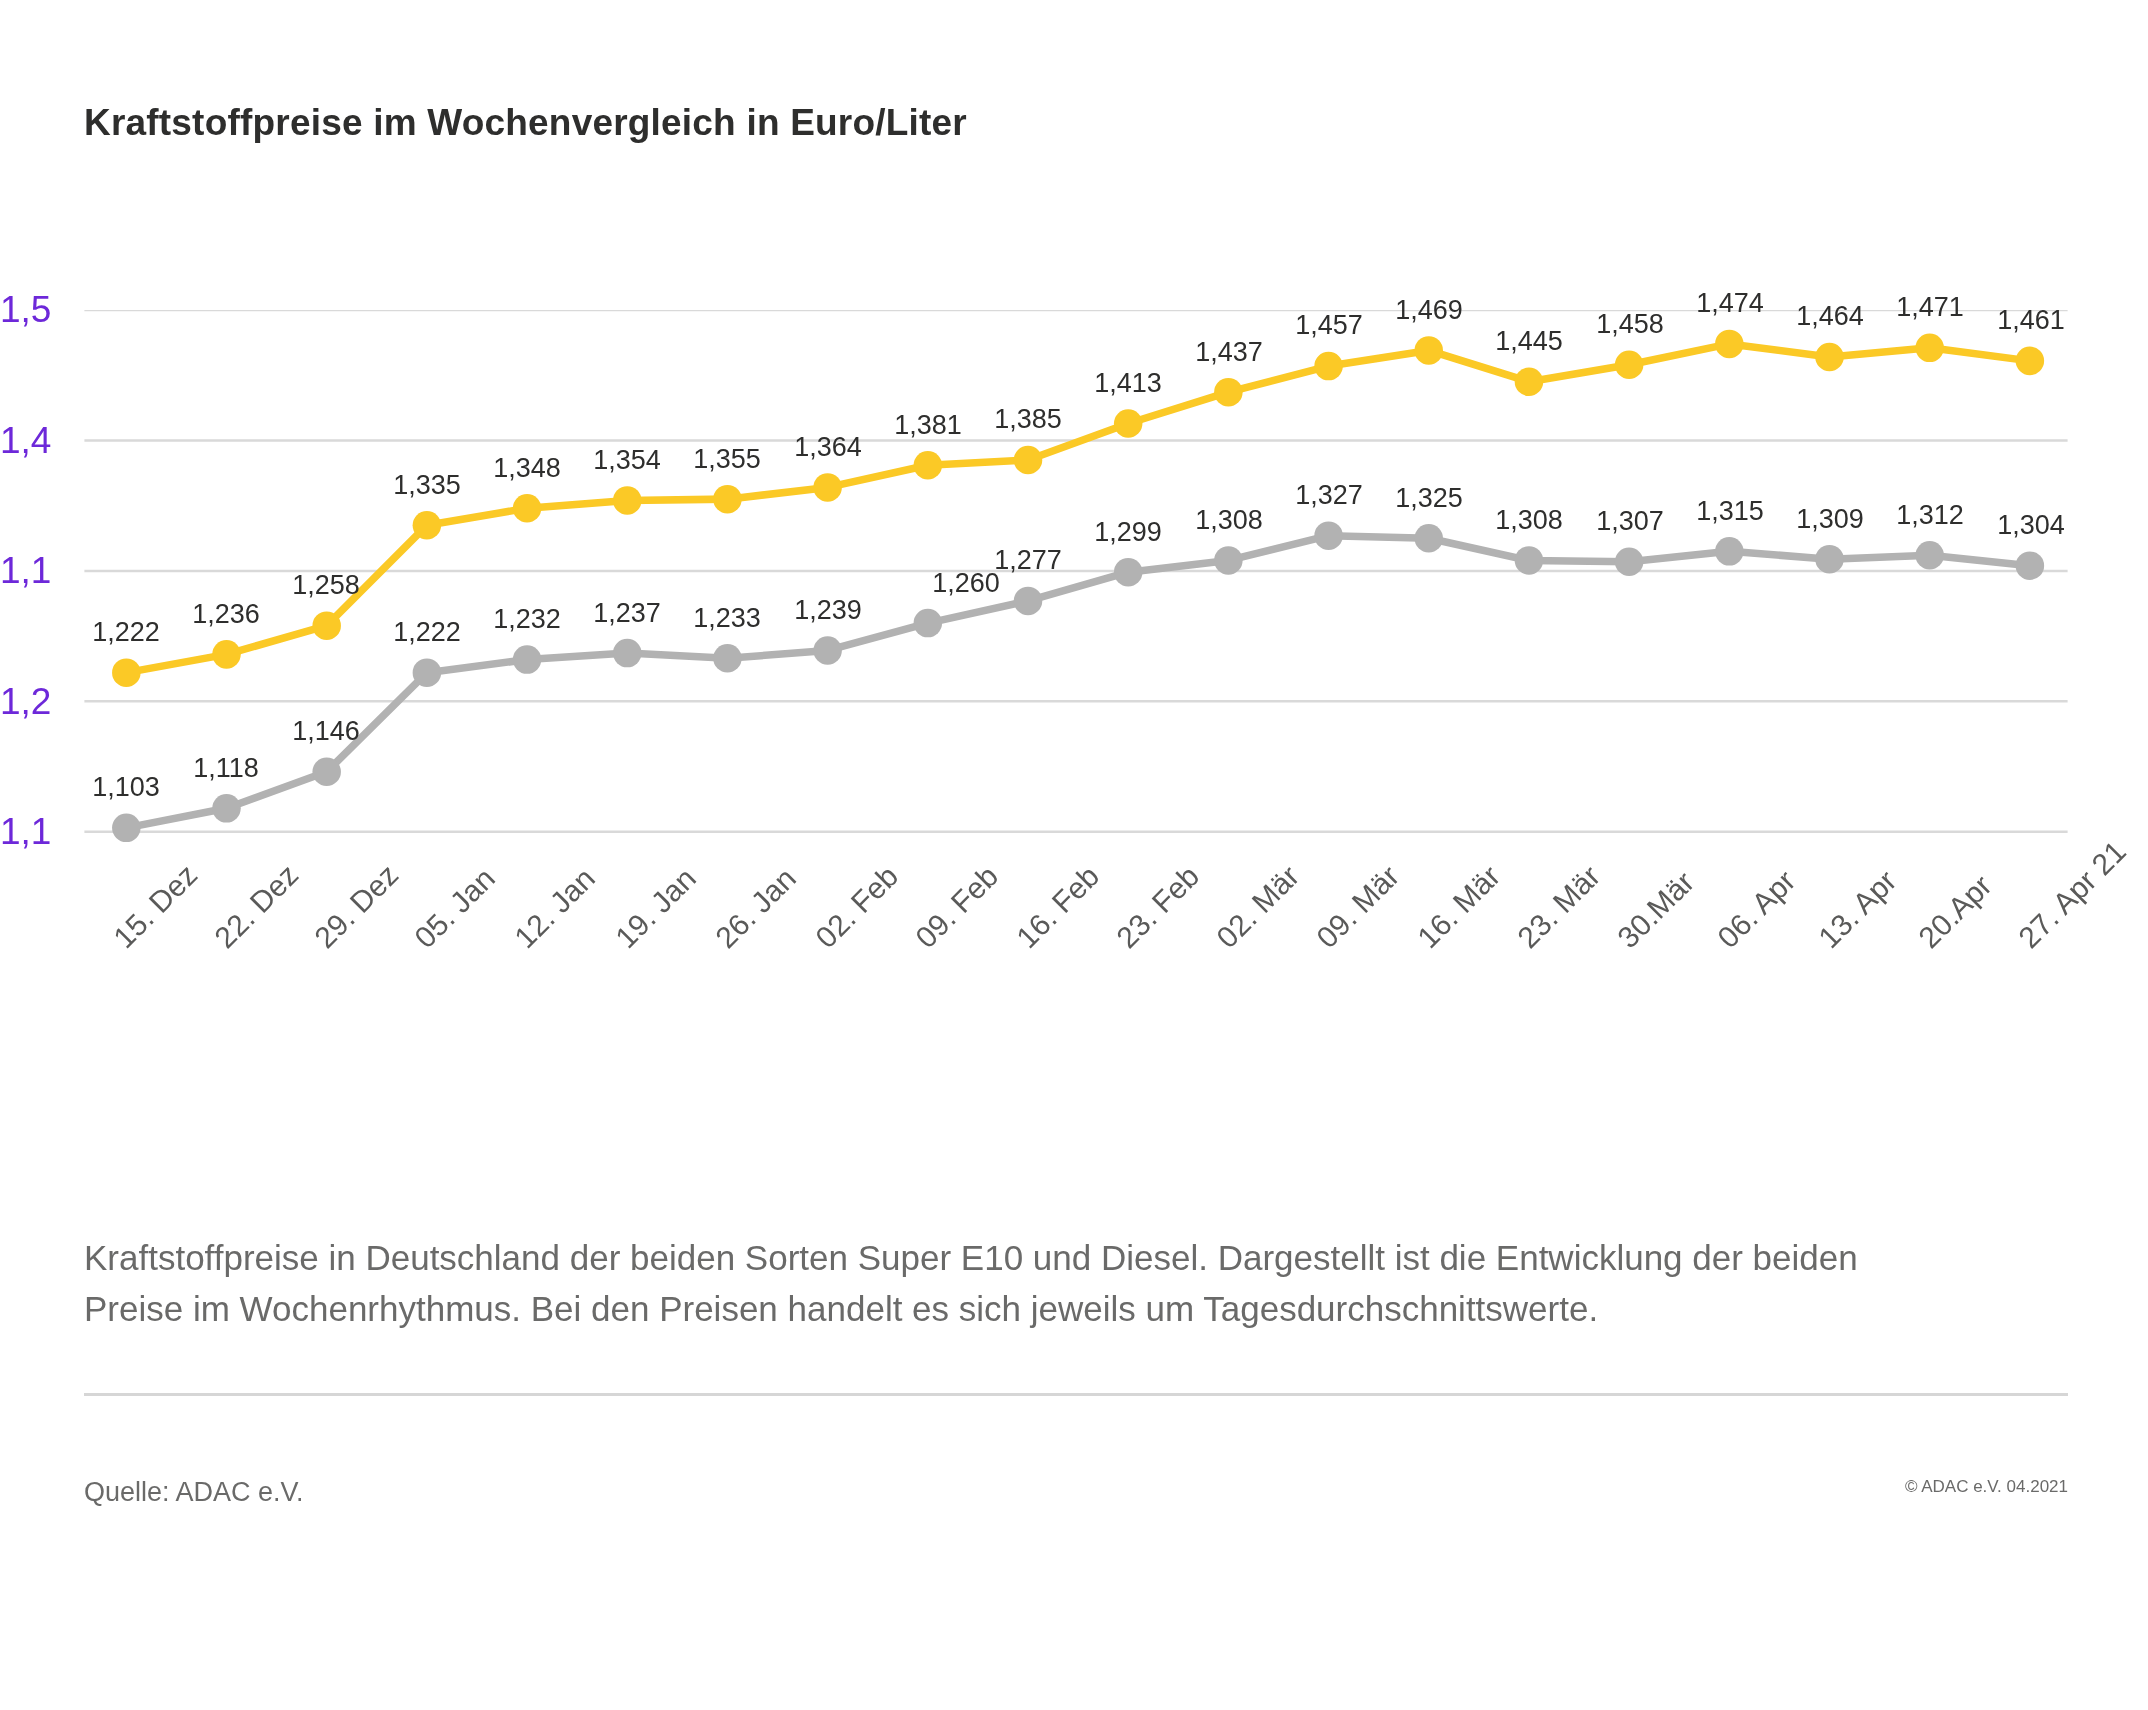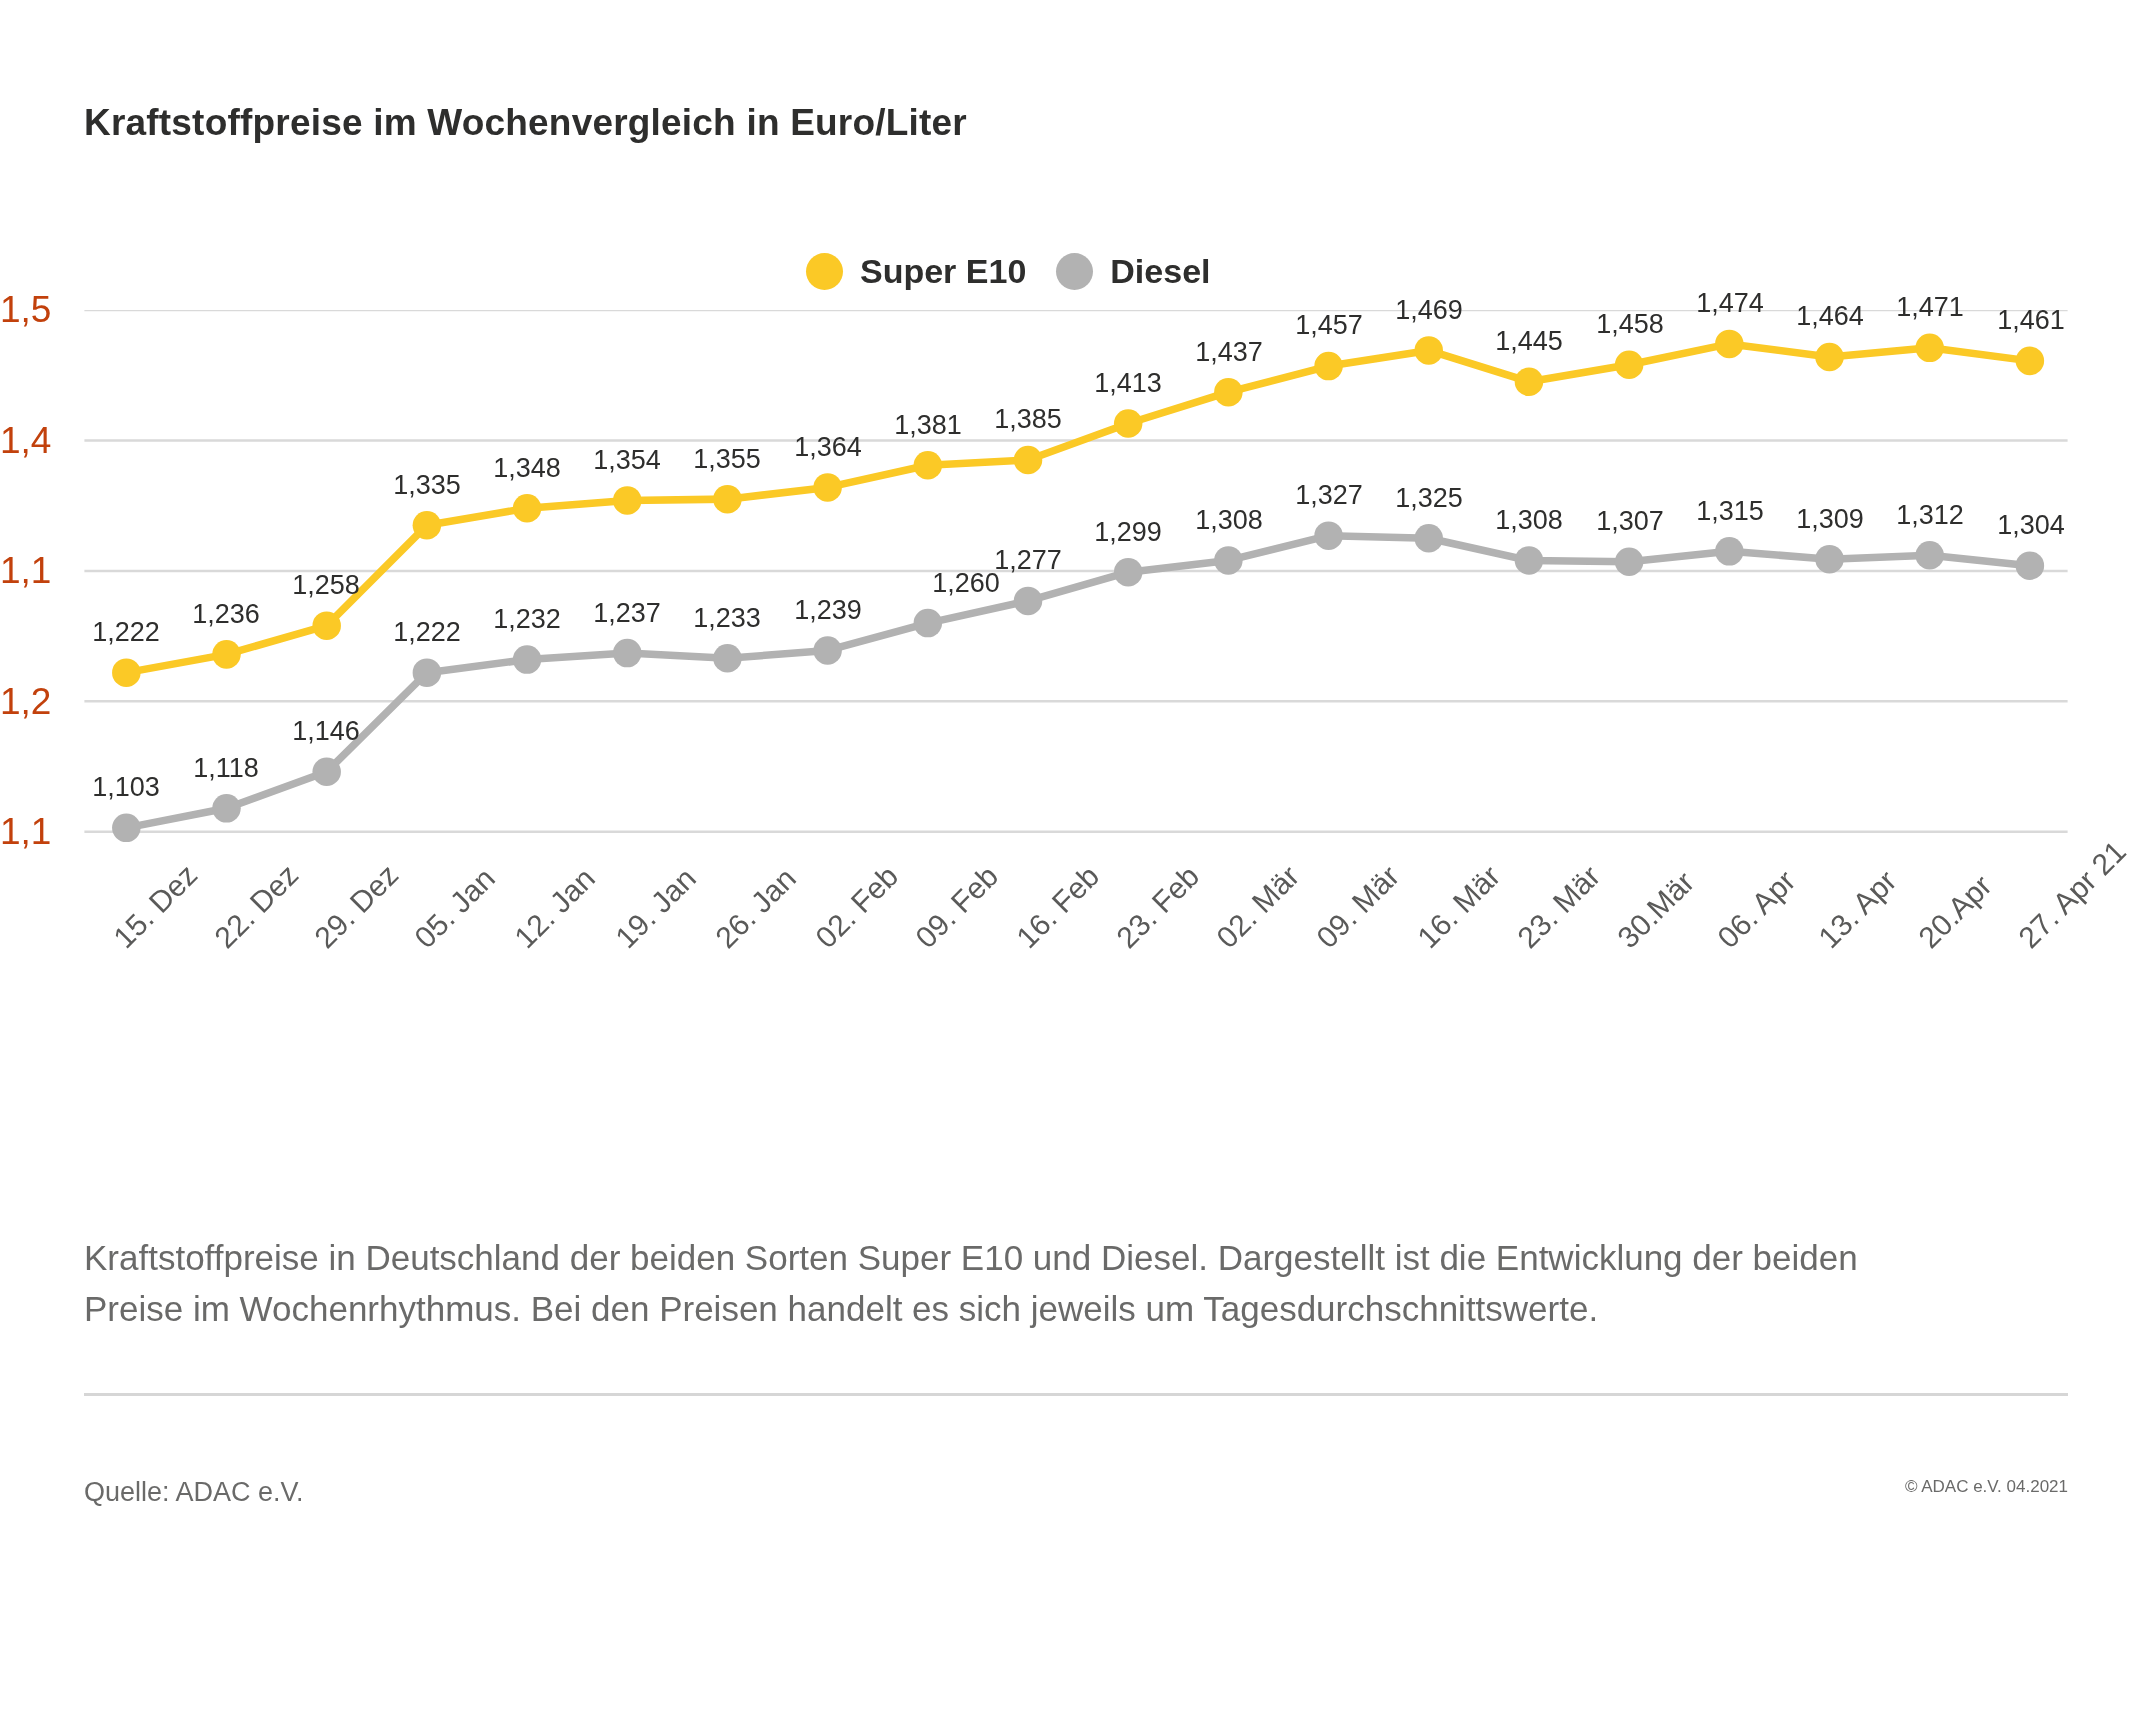--- a/index.html
+++ b/index.html
@@ -68,21 +68,21 @@
   .ylabels {
     position: absolute;
     left: 0;
     top: 310px;
     width: 101px;
     height: 587px;
   }
   .ylabel {
     position: absolute;
     font-size: 37px;
-    color: #c2410c;
+    color: #6d28d9;
     left: 88px;
     transform: translateY(-50%);
     white-space: nowrap;
   }
   .xlabels {
     position: absolute;
     left: 0;
     top: 931px;
     width: 2148px;
     height: 218px;
@@ -134,30 +134,20 @@
     color: #6a6a69;
   }
 </style>
 </head>
 <body>
 
 <div class="page">
 
   <div class="title">Kraftstoffpreise im Wochenvergleich in Euro/Liter</div>
 
-  <div class="legend">
-    <div class="legend-item">
-      <span class="legend-dot" style="background:#fbc926"></span>
-      <span>Super E10</span>
-    </div>
-    <div class="legend-item">
-      <span class="legend-dot" style="background:#b2b2b2"></span>
-      <span>Diesel</span>
-    </div>
-  </div>
 
   <div class="ylabels">
       <div class="ylabel" style="top: 522px; left: 0px;">1,1</div>
       <div class="ylabel" style="top: 392px; left: 0px;">1,2</div>
       <div class="ylabel" style="top: 261px; left: 0px;">1,1</div>
       <div class="ylabel" style="top: 131px; left: 0px;">1,4</div>
       <div class="ylabel" style="top: 0px; left: 0px;">1,5</div>
     </div>
   <div class="chart-area">
     <svg class="chart-svg" id="plot" width="1984" height="587" viewBox="0 0 2365 700">

